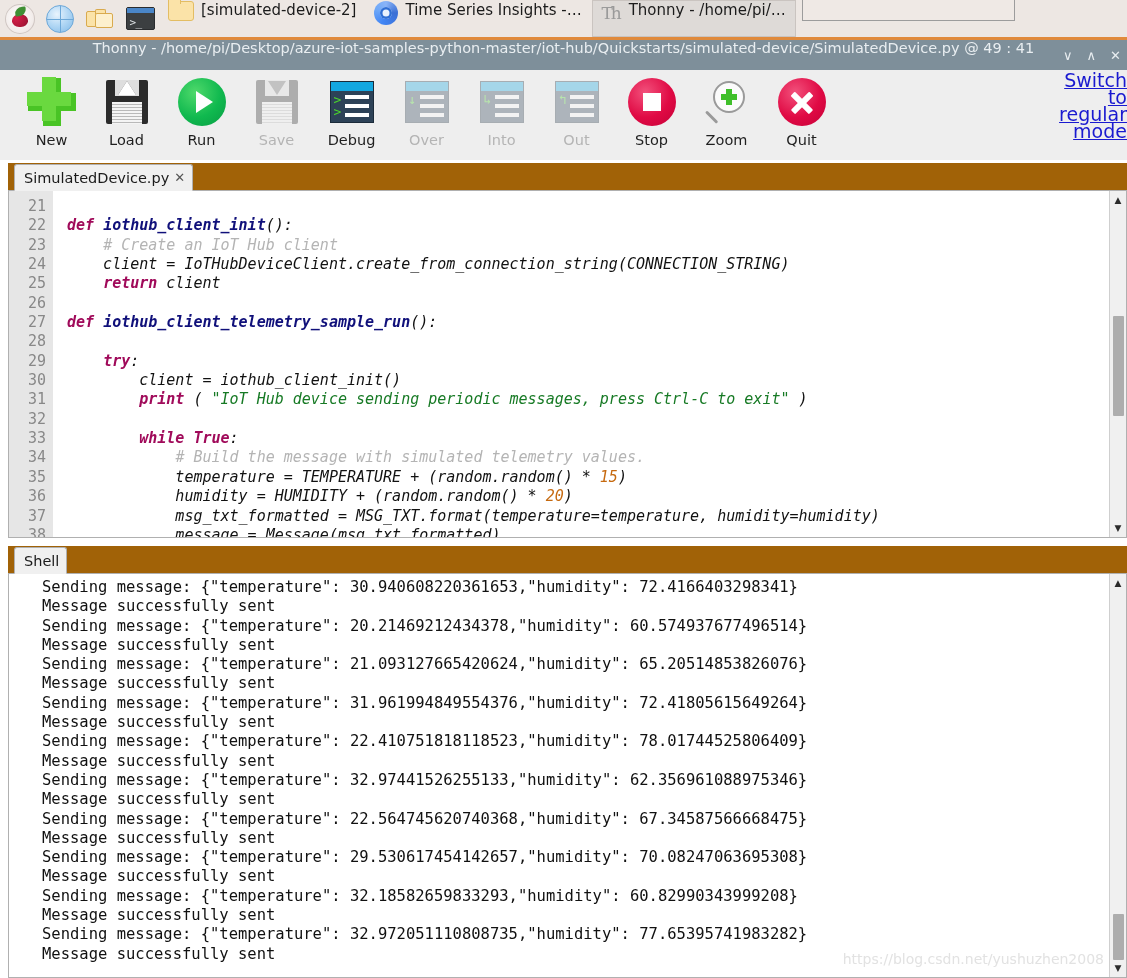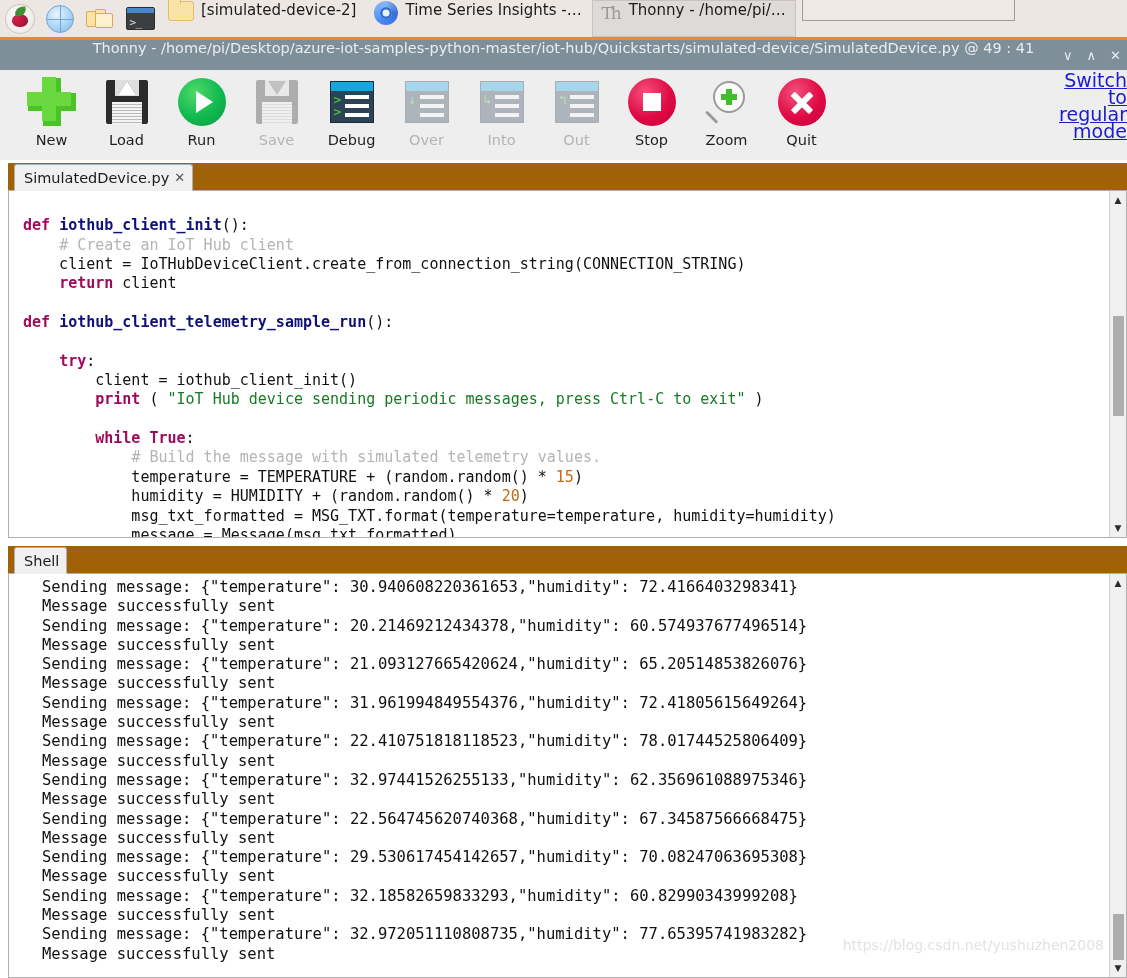--- a/index.html
+++ b/index.html
@@ -332,20 +332,21 @@
     text-align: right; padding: 6px 7px 0 0;
     box-sizing: border-box;
     user-select: none;
   }
   .codearea {
     flex: 1 1 auto; padding: 6px 0 0 14px;
     font-family: "DejaVu Sans Mono", monospace;
     font-size: 15px; line-height: 19.35px;
     color: #111111; white-space: pre;
     overflow: hidden;
+    font-style: italic;
   }
   .kw  { color: #a00a5a; font-weight: bold; }
   .fn  { color: #10107a; font-weight: bold; }
   .cm  { color: #b4b4b4; }
   .st  { color: #177a25; }
   .num { color: #c66a10; }
 
   
   .vscroll {
     position: absolute; right: 0; top: 0; width: 17px; bottom: 0;
@@ -375,21 +376,21 @@
     border: 1px solid #b0b0b0; border-top: none;
     box-sizing: border-box; overflow: hidden;
   }
   .shellarea {
     padding: 4px 0 0 33px;
     font-family: "DejaVu Sans Mono", monospace;
     font-size: 15.5px; line-height: 19.3px;
     color: #111111; white-space: pre;
   }
   #watermark {
-    position: absolute; right: 22px; bottom: 24px;
+    position: absolute; right: 22px; bottom: 10px;
     font-size: 14px; color: #e2e2e2;
     font-family: "DejaVu Sans", sans-serif;
     white-space: nowrap;
   }
 </style>
 </head>
 <body>
 
 <div id="taskbar">
 
@@ -557,20 +558,38 @@
 </div>
 
 <div id="editor-wrap">
   <div class="tabstrip">
     <div class="tab">
       <span>SimulatedDevice.py</span>
       <span class="closex">✕</span>
     </div>
   </div>
   <div class="editor-body">
+    <div class="gutter" id="gutter" style="white-space: pre;">21
+22
+23
+24
+25
+26
+27
+28
+29
+30
+31
+32
+33
+34
+35
+36
+37
+38</div>
     <div class="codearea" id="codearea">&nbsp;
 <span class="kw">def</span> <span class="fn">iothub_client_init</span>():
     <span class="cm"># Create an IoT Hub client</span>
     client = IoTHubDeviceClient.create_from_connection_string(CONNECTION_STRING)
     <span class="kw">return</span> client
 &nbsp;
 <span class="kw">def</span> <span class="fn">iothub_client_telemetry_sample_run</span>():
 &nbsp;
     <span class="kw">try</span>:
         client = iothub_client_init()

